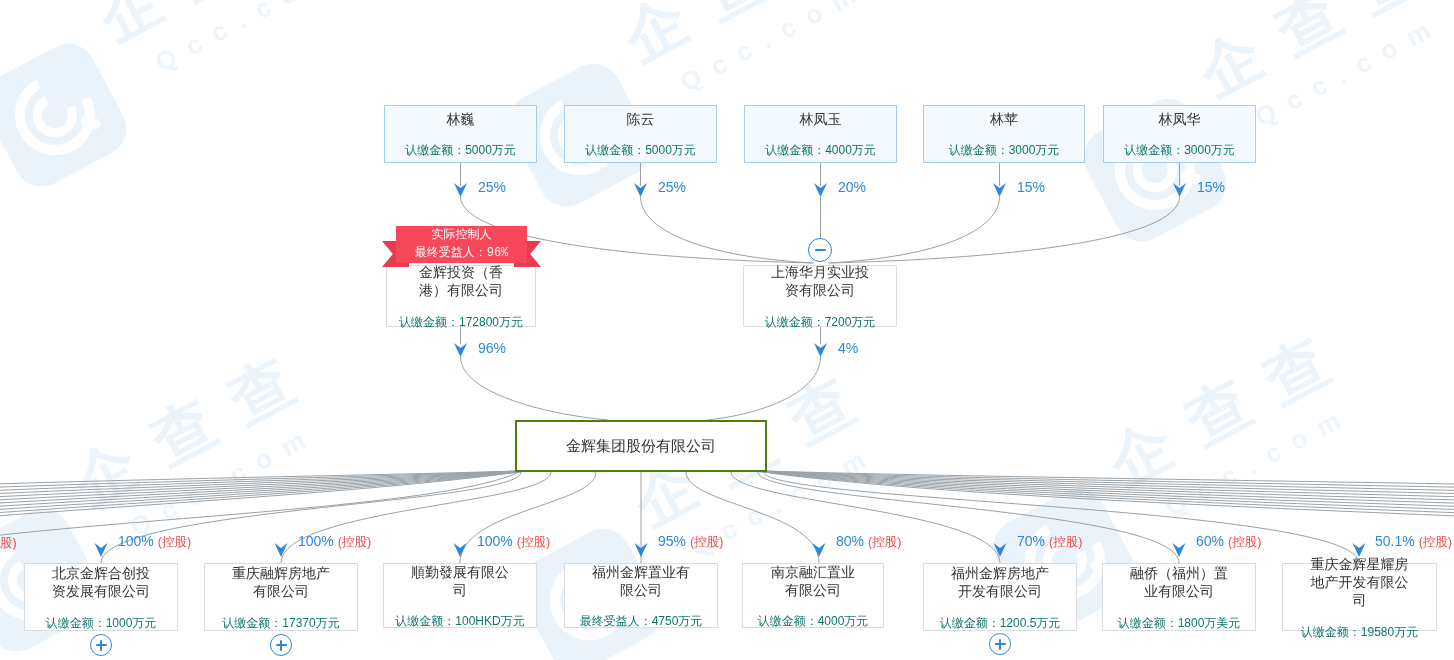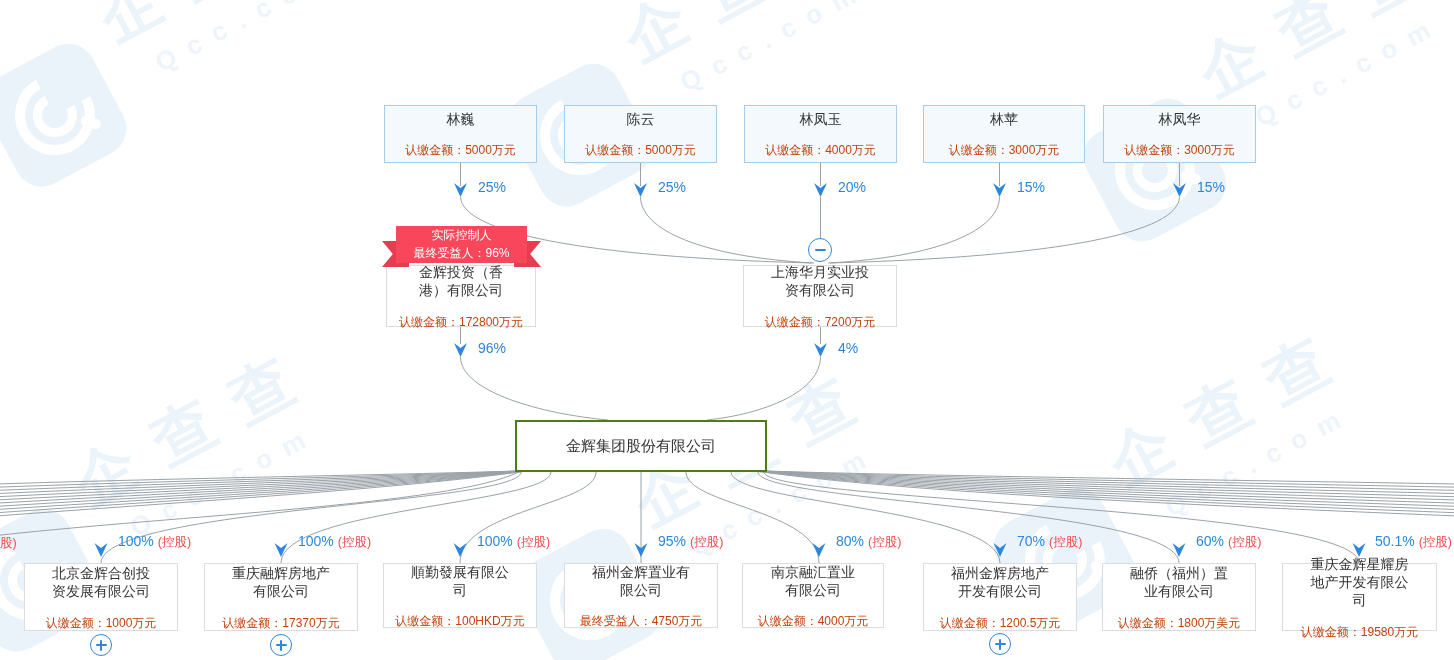--- a/index.html
+++ b/index.html
@@ -16,32 +16,32 @@
   .wm-en{font-size:26px;letter-spacing:14px;color:#edf4fb;white-space:nowrap;margin:4px 0 0 28px;font-weight:bold;}
 
   
   #wires{position:absolute;left:0;top:0;z-index:1;}
 
   
   .node{position:absolute;box-sizing:border-box;background:#fff;border:1px solid #d9dde2;
         display:flex;flex-direction:column;align-items:center;justify-content:center;
         text-align:center;z-index:3;padding:2px 22px;cursor:pointer;}
   .node .name{font-size:14px;color:#333;line-height:1.3;}
-  .node .amt{font-size:12px;color:#c2410c;margin-top:15px;line-height:1.2;white-space:nowrap;}
+  .node .amt{font-size:12px;color:#0f766e;margin-top:15px;line-height:1.2;white-space:nowrap;}
   .node.blue{background:#f3f9fd;border-color:#a6cdec;}
   .node.center{border:2px solid #4d7c0f;z-index:3;}
   .node.center .name{font-size:15px;}
 
   
   .plabel{position:absolute;z-index:4;font-size:14px;color:#2b87dd;white-space:nowrap;line-height:17px;}
   .plabel .hold{color:#f04b4b;font-size:12.5px;margin-left:4px;}
   .plabel.red{color:#f04b4b;font-size:12.5px;}
 
   
-  .ribbon{position:absolute;left:382px;top:226px;width:159px;height:44px;z-index:5;pointer-events:none;}
+  .ribbon{position:absolute;left:382px;top:226px;width:159px;height:44px;z-index:5;pointer-events:none;font-family:Liberation Mono, monospace;}
   .ribbon .wing{position:absolute;top:15px;width:27px;height:26px;background:#e63e50;}
   .ribbon .wing.l{left:0;clip-path:polygon(0 0,100% 0,100% 100%,0 100%,40% 50%);}
   .ribbon .wing.r{right:0;clip-path:polygon(0 0,100% 0,60% 50%,100% 100%,0 100%);}
   .ribbon .band{position:absolute;left:14px;right:14px;top:0;height:37px;background:#f8475a;
                 color:#fff;display:flex;flex-direction:column;justify-content:center;
                 text-align:center;font-size:12px;line-height:1.45;}
 
   
   .rbtn{position:absolute;box-sizing:border-box;width:24px;height:24px;border:1px solid #2e86dd;
         border-radius:50%;background:#fff;z-index:4;display:flex;align-items:center;justify-content:center;

